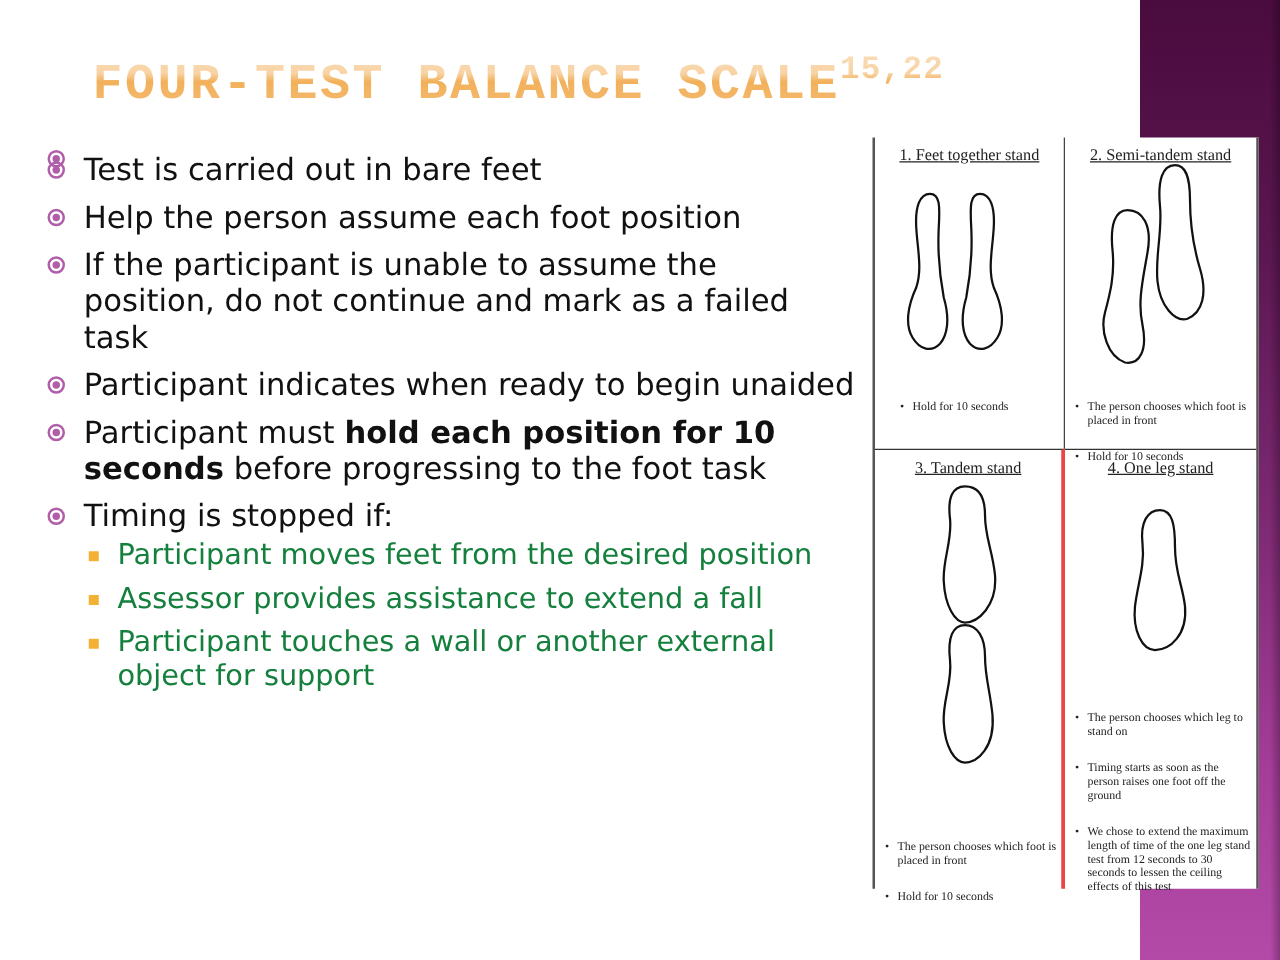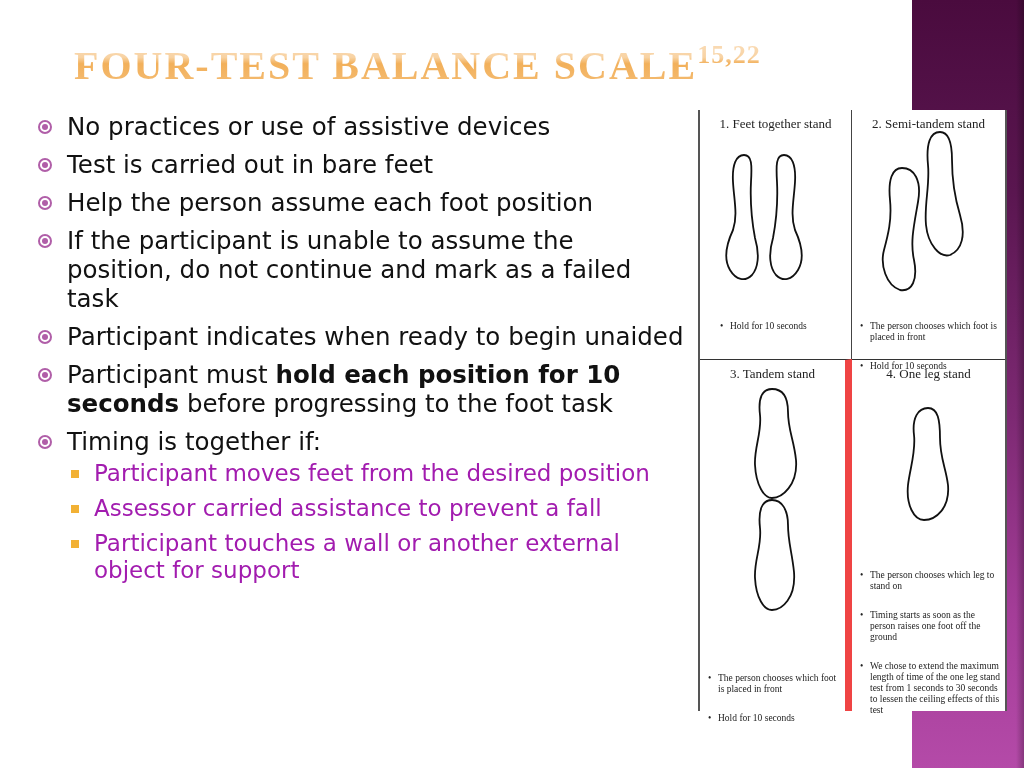--- a/index.html
+++ b/index.html
@@ -11,21 +11,21 @@
   .side-bar {
     position: absolute; left: 912px; top: 0; width: 112px; height: 768px;
     background: linear-gradient(to bottom, #4a0b3e 0%, #5a1650 25%, #7e2a74 55%, #a43d98 80%, #b44aa8 100%);
   }
   .side-bar::after {
     content: ""; position: absolute; right: 0; top: 0; width: 8px; height: 100%;
     background: linear-gradient(to right, rgba(0,0,0,0), rgba(0,0,0,0.25));
   }
   .title {
     position: absolute; left: 74px; top: 28px; margin: 0;
-    font-family: Liberation Serif, serif; font-weight: bold;
+    font-family: Liberation Mono, monospace; font-weight: bold;
     font-size: 44px; letter-spacing: 2px; line-height: 54px;
     color: #f6c68a;
     background: linear-gradient(to bottom, #fbe5cb 0%, #f8d3a4 45%, #f2b05a 55%, #f5c07c 100%);
     -webkit-background-clip: text; background-clip: text;
     -webkit-text-fill-color: transparent;
     text-shadow: 0 0 0 rgba(0,0,0,0);
     white-space: nowrap;
   }
   .title .title-main { font-size: 40px; }
   .title sup { font-size: 26px; vertical-align: 16px; letter-spacing: 1px; }
@@ -43,65 +43,65 @@
     border: 2px solid #b05ea8; border-radius: 50%; box-sizing: border-box;
   }
   .b1 .marker::after {
     content: ""; position: absolute; left: 2px; top: 2px; width: 6px; height: 6px;
     background: #b05ea8; border-radius: 50%;
   }
   .b1 b { font-weight: bold; }
   .sub { margin: 4px 0 0 0; padding: 0; list-style: none; }
   .b2 {
     position: relative; padding-left: 28px; margin-left: -1px;
-    font-size: 23px; line-height: 27px; color: #a21caf;
+    font-size: 23px; line-height: 27px; color: #15803d;
     margin-bottom: 8px;
   }
   .b2 .sq {
     position: absolute; left: 5px; top: 10px; width: 8px; height: 8px;
     background: #f2b134;
   }
   
   .figure {
     position: absolute; left: 698px; top: 110px; width: 309px; height: 601px;
     background: #fff; box-sizing: border-box;
     border-left: 2px solid #555; border-right: 2px solid #555;
     font-family: "Liberation Serif", "DejaVu Serif", serif; color: #222;
   }
   .cell {
     position: absolute; box-sizing: border-box;
   }
   .c1 { left: 0; top: 0; width: 152px; height: 249px; border-right: 1px solid #444; }
   .c2 { left: 152px; top: 0; width: 153px; height: 249px; }
-  .c3 { left: 0; top: 249px; width: 152px; height: 352px; border-right: 7px solid #ef4444; border-top: 1.5px solid #333; }
+  .c3 { left: 0; top: 249px; width: 152px; height: 352px; border-right: 3px solid #ef4444; border-top: 1.5px solid #333; }
   .c4 { left: 152px; top: 249px; width: 153px; height: 352px; border-top: 1.5px solid #333; }
-  .cell-title { position: absolute; left: 0; right: 0; top: 6px; text-align: center; font-size: 13px; }
+  .cell-title { position: absolute; left: 0; right: 0; top: 6px; text-align: center; font-size: 13px; text-decoration: underline; }
   .cell-notes { position: absolute; left: 6px; right: 4px; margin: 0; padding: 0; list-style: none; font-size: 9.5px; line-height: 11px; }
   .cell-notes li { position: relative; padding-left: 12px; margin-bottom: 8px; margin-top: 18px; }
   .cell-notes li::before { content: "•"; position: absolute; left: 2px; top: 0; }
   .foot-svg { position: absolute; left: 0; top: 0; }
 </style>
 </head>
 <body>
 
 <div class="side-bar"></div>
 
 <h1 class="title"><span class="title-main">FOUR-TEST BALANCE SCALE</span><sup>15,22</sup></h1>
 
 <ul class="bullets">
-  <li class="b1"><span class="marker"></span><span>No practices or use of assistive devices</span></li>
+  <li class="b1"><span class="marker"></span></li>
   <li class="b1"><span class="marker"></span><span>Test is carried out in bare feet</span></li>
   <li class="b1"><span class="marker"></span><span>Help the person assume each foot position</span></li>
   <li class="b1"><span class="marker"></span><span>If the participant is unable to assume the position, do not continue and mark as a failed task</span></li>
   <li class="b1"><span class="marker"></span><span>Participant indicates when ready to begin unaided</span></li>
   <li class="b1"><span class="marker"></span><span>Participant must </span><b>hold each position for 10 seconds</b><span> before progressing to the foot task</span></li>
-  <li class="b1"><span class="marker"></span><span>Timing is together if:</span>
+  <li class="b1"><span class="marker"></span><span>Timing is stopped if:</span>
     <ul class="sub">
       <li class="b2"><span class="sq"></span><span>Participant moves feet from the desired position</span></li>
-      <li class="b2"><span class="sq"></span><span>Assessor carried assistance to prevent a fall</span></li>
+      <li class="b2"><span class="sq"></span><span>Assessor provides assistance to extend a fall</span></li>
       <li class="b2"><span class="sq"></span><span>Participant touches a wall or another external object for support</span></li>
     </ul>
   </li>
 </ul>
 
 <div class="figure">
 
   <div class="cell c1">
     <div class="cell-title">1. Feet together stand</div>
     <svg class="foot-svg" width="152" height="249">
@@ -146,16 +146,16 @@
   <div class="cell c4">
     <div class="cell-title">4. One leg stand</div>
     <svg class="foot-svg" width="153" height="352">
       <g fill="none" stroke="#111" stroke-width="1.8">
         <path d="M76,48 C66,48 60,58 62,75 C64,92 58,108 56,125 C54,145 62,160 72,160 C84,160 98,148 96,125 C94,108 88,98 88,78 C88,60 86,48 76,48 Z"></path>
       </g>
     </svg>
     <ul class="cell-notes" style="top:192px;">
       <li>The person chooses which leg to stand on</li>
       <li>Timing starts as soon as the person raises one foot off the ground</li>
-      <li>We chose to extend the maximum length of time of the one leg stand test from 1 seconds to 30 seconds to lessen the ceiling effects of this test</li>
+      <li>We chose to extend the maximum length of time of the one leg stand test from 12 seconds to 30 seconds to lessen the ceiling effects of this test</li>
     </ul>
   </div>
 </div>
 
 </body></html>

